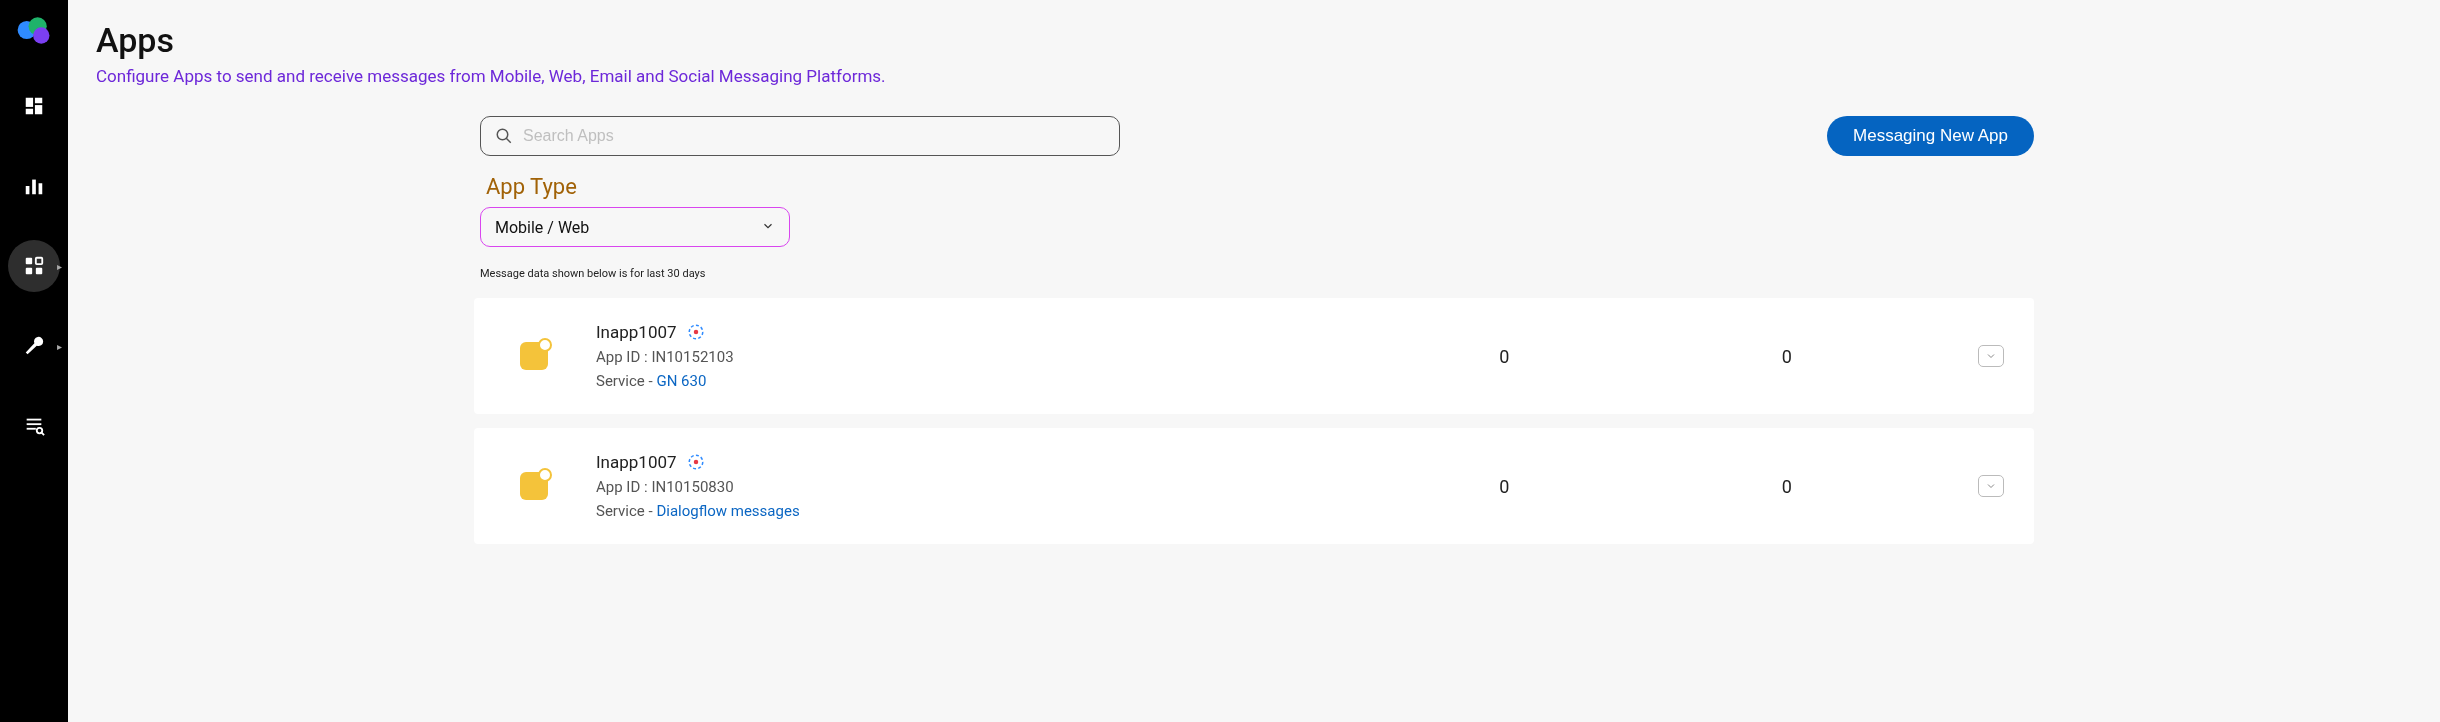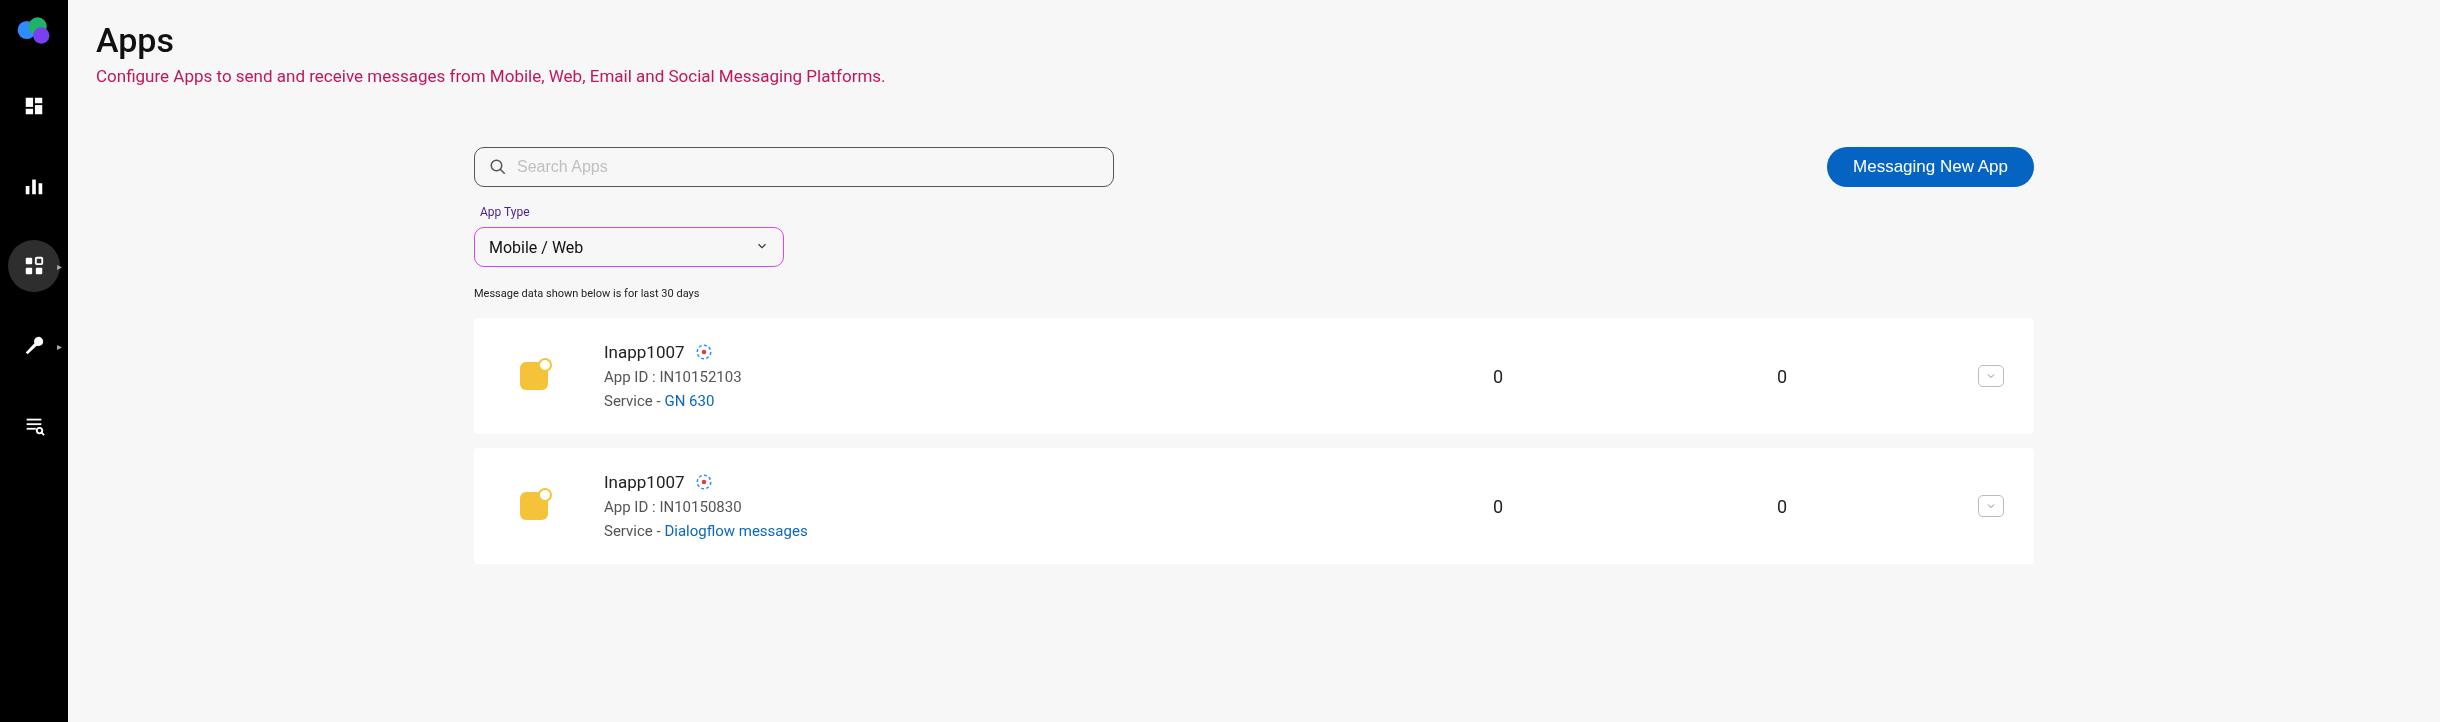--- a/index.html
+++ b/index.html
@@ -9,39 +9,39 @@
   
   .sidebar { width:68px; background:#000; display:flex; flex-direction:column; align-items:center; padding-top:8px; gap:28px; }
   .logo { width:44px; height:44px; display:flex; align-items:center; justify-content:center; }
   .nav-item { width:52px; height:52px; display:flex; align-items:center; justify-content:center; color:#fff; border-radius:50%; position:relative; cursor:pointer; }
   .nav-item.active { background:#2e2e2e; }
   .nav-caret { position:absolute; right:-2px; top:50%; transform:translateY(-50%); color:#aaa; font-size:10px; }
 
   
   .main { flex:1; padding:20px 28px; overflow:auto; }
   .page-title { font-size:34px; font-weight:500; margin-bottom:6px; }
-  .page-sub   { color:#be185d; font-size:17px; margin-bottom:61px; }
+  .page-sub   { color:#6d28d9; font-size:17px; margin-bottom:30px; }
 
   .controls { max-width:1560px; margin:0 auto; position:relative; }
-  .controls-inner { width:640px; margin-left:0; }
+  .controls-inner { width:640px; margin-left:6px; }
   .search-wrap { width:640px; height:40px; border:1px solid #555; border-radius:10px; display:flex; align-items:center; padding:0 14px; gap:10px; background:#f7f7f7; }
   .search-wrap input { flex:1; border:none; outline:none; background:transparent; font-size:16px; color:#333; }
   .search-wrap input::placeholder { color:#bfbfbf; }
 
-  .filter-label { font-size:12px; color:#4c1d95; margin:18px 0 8px 6px; }
+  .filter-label { font-size:22px; color:#a16207; margin:18px 0 8px 6px; }
   .select-wrap { width:310px; height:40px; border:1px solid #d946ef; border-radius:10px; display:flex; align-items:center; justify-content:space-between; padding:0 14px; cursor:pointer; background:#f7f7f7; }
   .chev { color:#333; }
 
   .note { font-size:11px; color:#222; margin:20px 0 18px 0; }
 
   .cta-btn { position:absolute; right:0; top:0; background:#0564c1; color:#fff; border:none; border-radius:22px; height:40px; padding:0 26px; font-size:17px; cursor:pointer; }
 
   
   .list { max-width:1560px; margin:0 auto; }
-  .row { background:#fff; border-radius:4px; margin-bottom:14px; display:flex; align-items:center; padding:24px 30px; gap:40px; }
+  .row { background:#fff; border-radius:4px; margin-bottom:14px; display:flex; align-items:center; padding:24px 30px; gap:32px; }
   .row .icon-col { width:60px; display:flex; justify-content:center; }
   .app-icon { width:28px; height:28px; background:#f4c33a; border-radius:6px; position:relative; }
   .app-icon::after { content:""; position:absolute; top:-4px; right:-4px; width:10px; height:10px; background:#fff; border:2px solid #f4c33a; border-radius:50%; }
 
   .row .info-col { flex:3; }
   .app-name-line { display:flex; align-items:center; gap:10px; }
   .app-name { font-size:17px; color:#222; }
   .app-badge { width:18px; height:18px; }
   .meta { font-size:15px; color:#555; margin-top:6px; }
   .meta a { color:#0b66c3; text-decoration:none; cursor:pointer;text-align:right; }

